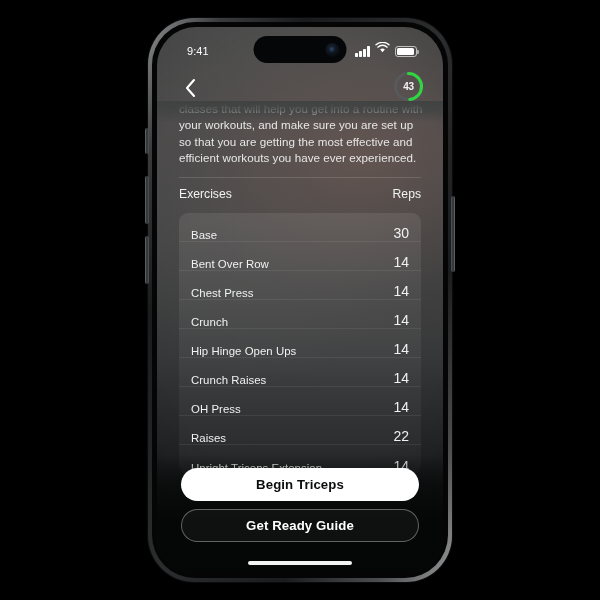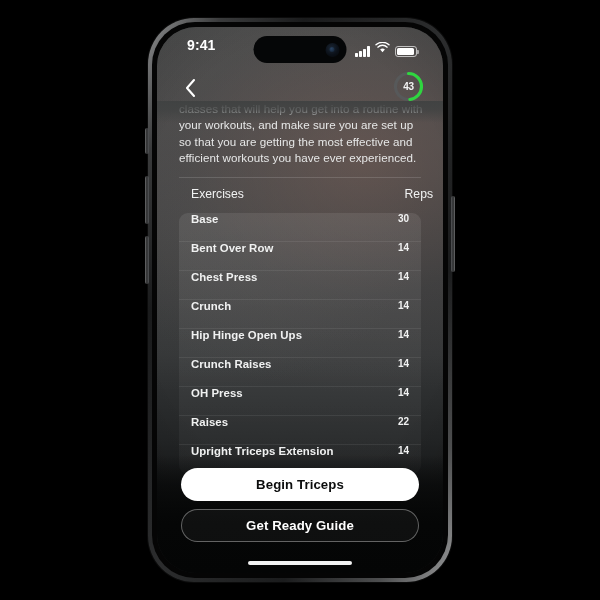--- a/index.html
+++ b/index.html
@@ -84,23 +84,23 @@
 
   
   .statusbar {
     position: absolute;
     left: 0; top: 0;
     width: 286px; height: 40px;
     z-index: 6;
   }
   .sb-time {
     position: absolute;
-    left: 30px; top: 10px;
-    font-size: 14px;
-    font-weight: bold;
+    left: 30px; top: 18px;
+    font-size: 11px;
+    font-weight: normal;
     color: #ffffff;
     letter-spacing: 0.1px;
   }
   .sb-right {
     position: absolute;
     right: 26px; top: 12px;
     display: flex;
     align-items: flex-end;
     gap: 5px;
   }
@@ -223,50 +223,48 @@
 
   .table-head {
     position: absolute;
     left: 22px; top: 86px;
     width: 242px;
     display: flex;
     justify-content: space-between;
     align-items: center;
     font-size: 12.2px;
     color: #f1f2f2;
-    margin-left: 12px;
   }
 
   .list {
     position: absolute;
     left: 22px; top: 112px;
     width: 242px;
     border-radius: 9px;
     overflow: hidden;
     background: linear-gradient(180deg, rgba(255,255,255,0.085) 0%, rgba(255,255,255,0.055) 55%, rgba(255,255,255,0.035) 100%);
   }
   .row {
     height: 29px;
     display: flex;
-    align-items: flex-start;
+    align-items: flex-end;
     justify-content: space-between;
     padding: 0 12px;
     box-sizing: border-box;
     border-bottom: 1px solid rgba(255,255,255,0.075);
     cursor: pointer;
-    font-weight: bold;
   }
   .row:last-child { border-bottom: none; }
   .row-name {
     font-size: 11.4px;
     color: #f0f1f1;
     letter-spacing: 0.05px;
   }
   .row-reps {
-    font-size: 10px;
+    font-size: 14px;
     color: #f0f1f1;
   }
 
   
   .actions {
     position: absolute;
     left: 0; bottom: 0;
     width: 286px;
     height: 118px;
     z-index: 8;

